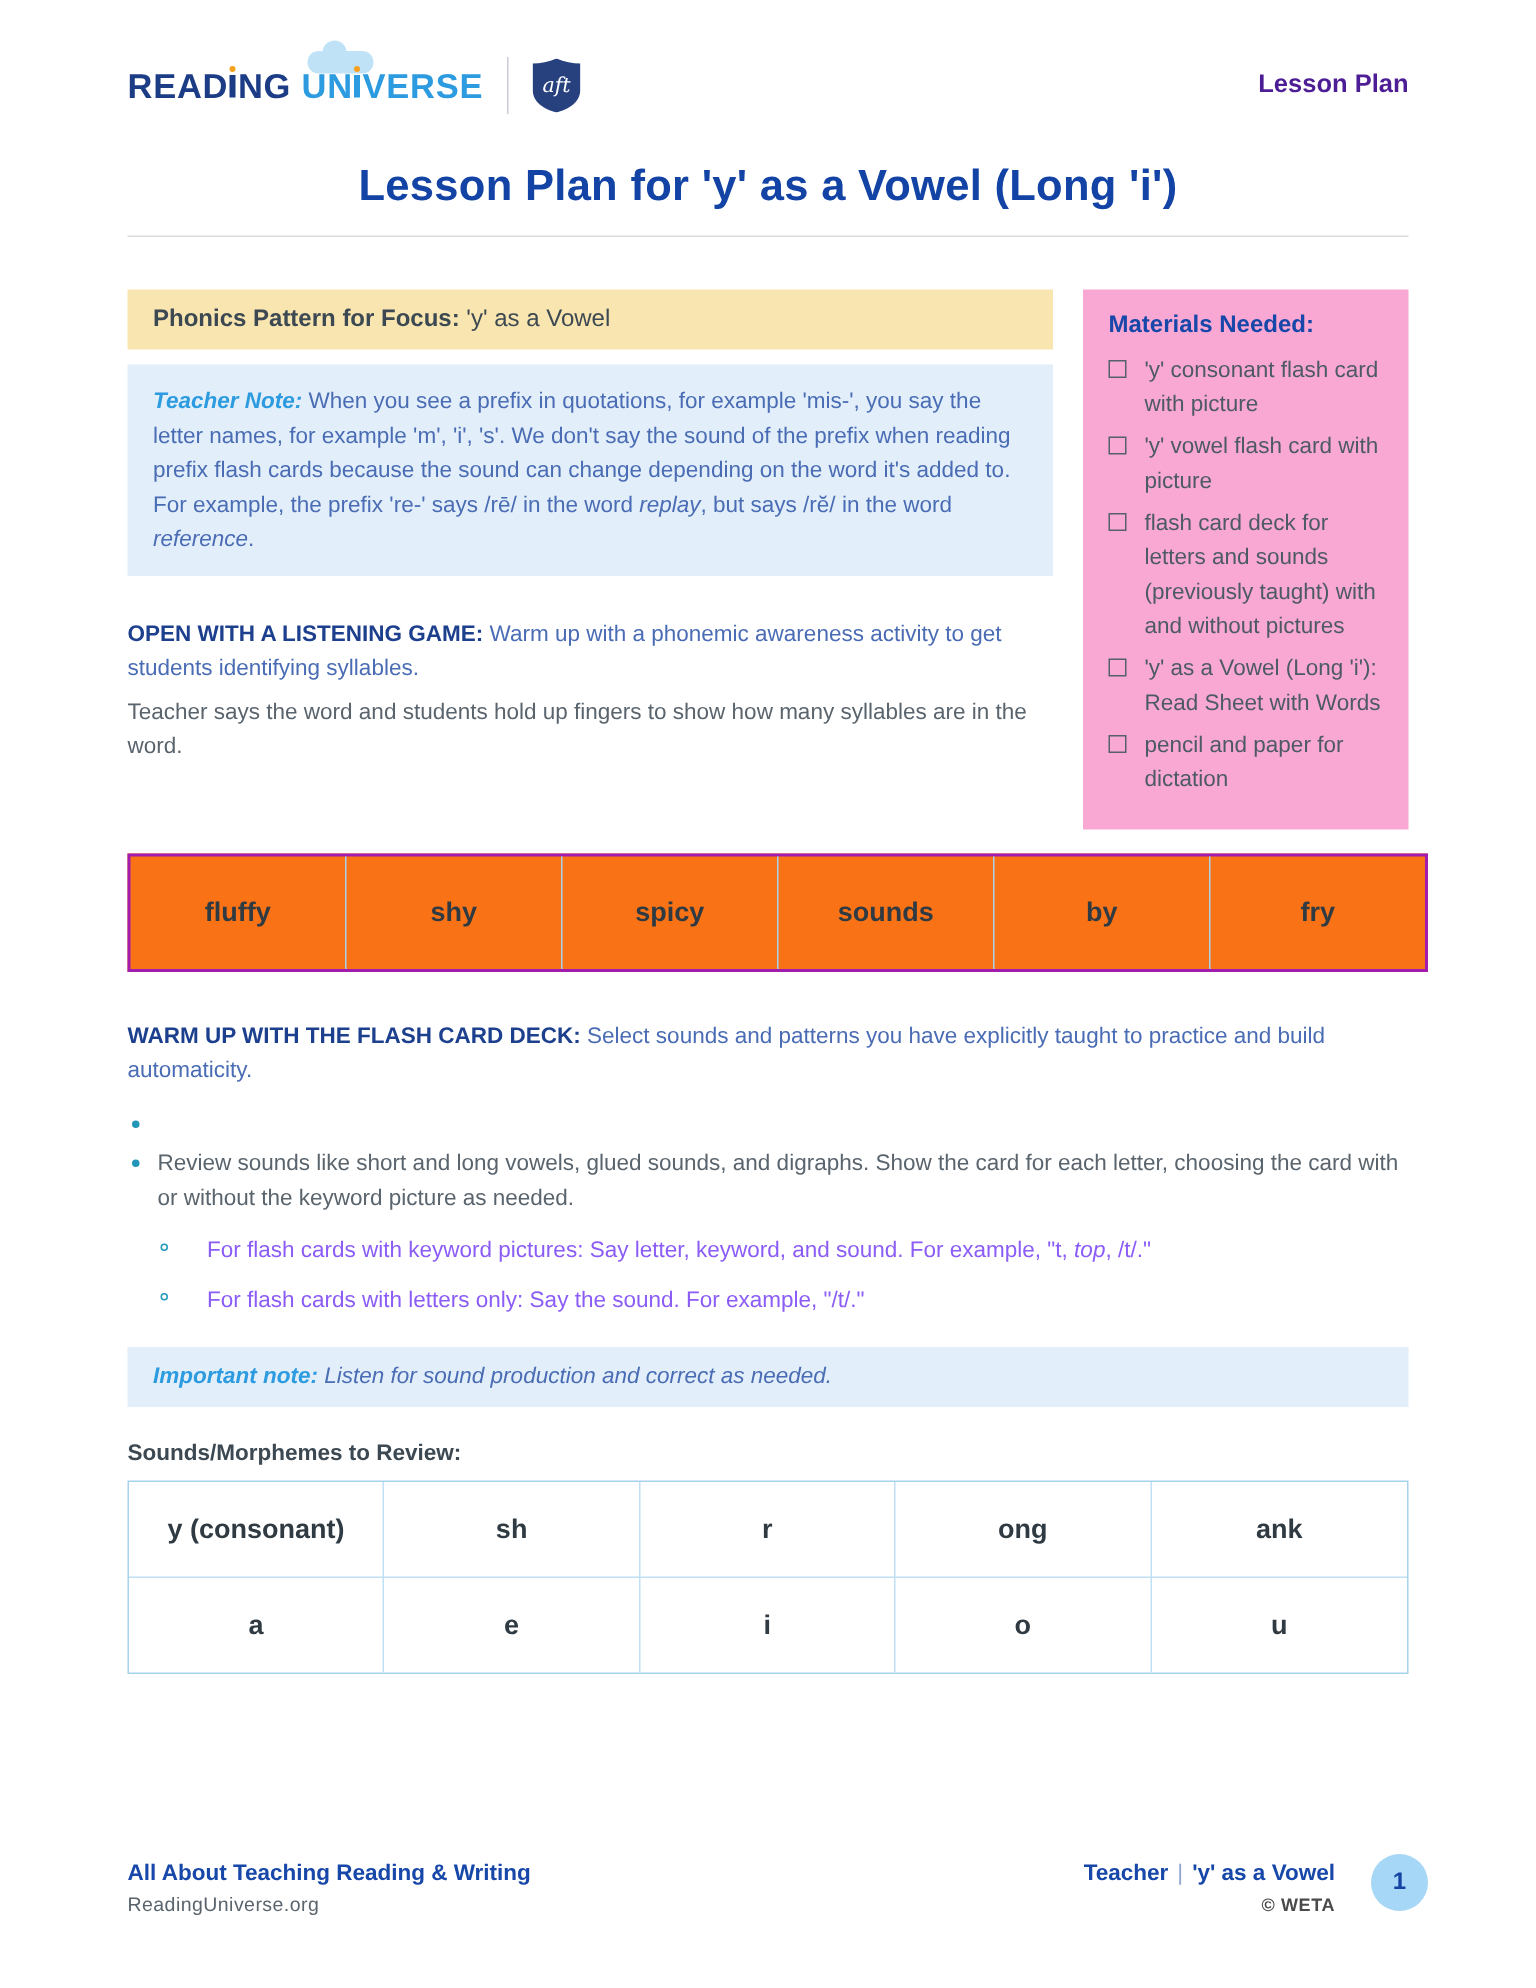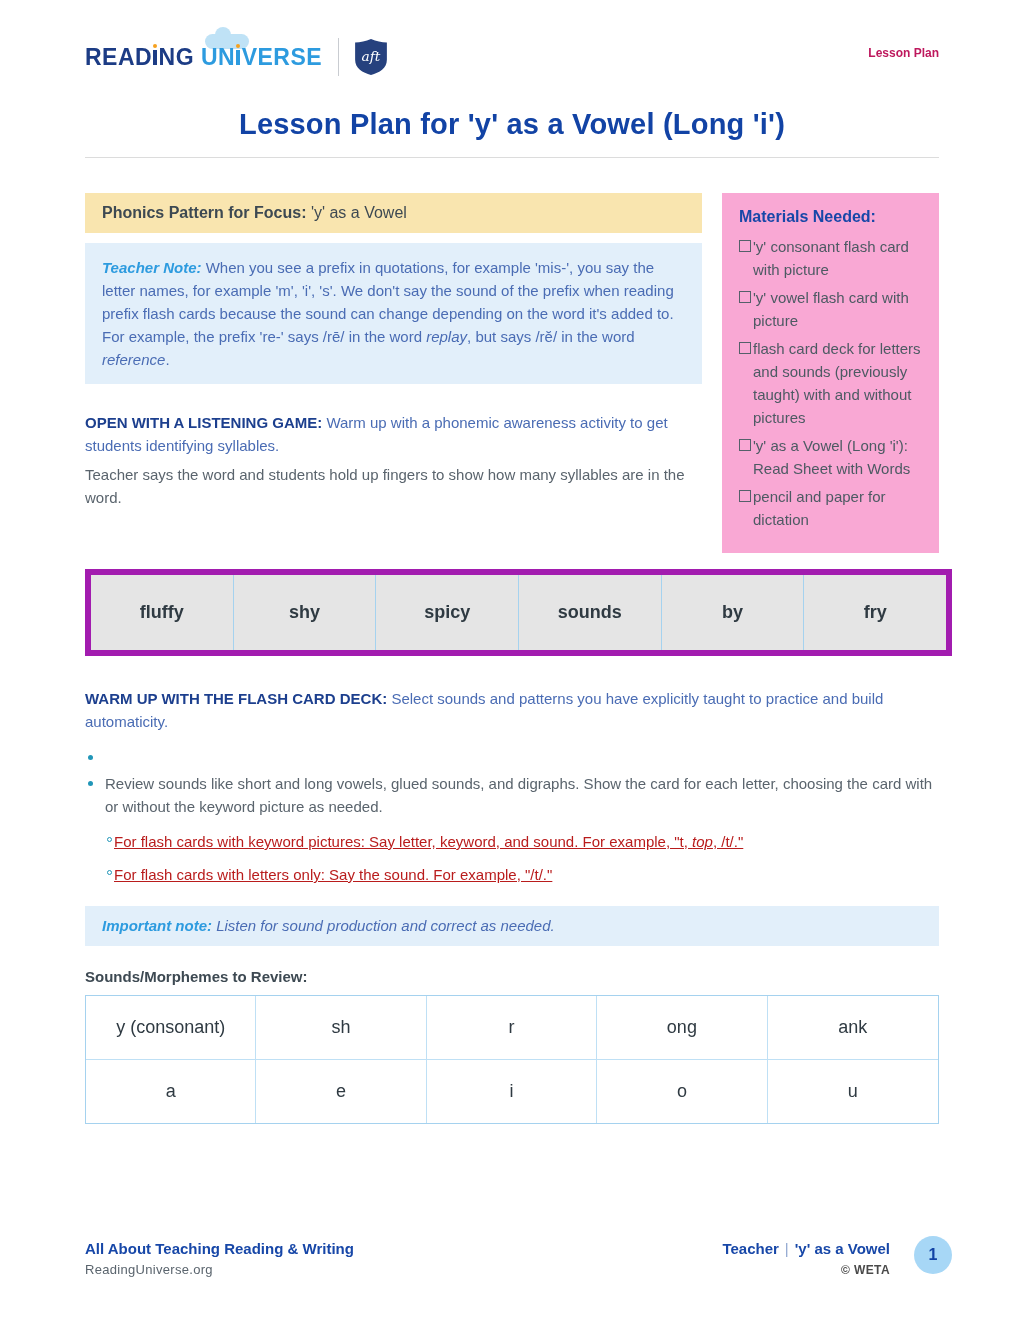--- a/index.html
+++ b/index.html
@@ -25,21 +25,21 @@
     content:""; position:absolute; left:10px; top:-7px; width:16px; height:16px;
     background:#bfe2f6; border-radius:50%;
   }
   .wm-part { position:relative; z-index:1; }
   .wm-reading { color:#1c3c85; }
   .wm-universe { color:#2d9bdf; }
   .brand-i { display:inline-block; position:relative; width:0.28em; height:0.98em; vertical-align:baseline; z-index:1; }
   .brand-i .stem { position:absolute; left:0.04em; bottom:0.01em; width:0.18em; height:0.66em; background:currentColor; }
   .brand-i .dot  { position:absolute; left:0.04em; bottom:0.76em; width:0.18em; height:0.18em; border-radius:50%; background:#f6a11e; }
   .header-divider { width:1px; height:38px; background:#c9ccd1; }
-  .doc-type { color:#be185d; font-weight:bold; font-size:12px; padding-top:8px; }
+  .doc-type { color:#4c1d95; font-weight:bold; font-size:17px; padding-top:8px; }
 
   
   .title {
     text-align:center; color:#1243a5; font-weight:bold; font-size:29px;
     margin-top:32px; letter-spacing:0.2px;
   }
   .title-rule { margin:16px 45px 0 45px; border:none; border-top:1px solid #dcdcdc; height:0; }
 
   
   .columns { display:flex; gap:20px; margin:35px 45px 0 45px; align-items:flex-start; }
@@ -59,64 +59,64 @@
   .em { font-style:italic; }
 
   .listening-game { margin-top:27px; font-size:15px; line-height:23px; }
   .sec-label { color:#1c3f8e; font-weight:bold; }
   .sec-lead { color:#4a6cb4; }
   .body-gray { color:#5a646d; }
   .listening-game p { margin-top:6px; }
 
   .materials-box { background:#f9a8d4; padding:15px 17px 17px 17px; }
   .materials-box h3 { color:#1747a8; font-size:16px; font-weight:bold; margin-bottom:9px; }
-  .material-item { display:flex; gap:2px; font-size:15px; line-height:23px; color:#4d5a63; margin-bottom:5px; }
+  .material-item { display:flex; gap:12px; font-size:15px; line-height:23px; color:#4d5a63; margin-bottom:5px; }
   .checkbox {
     flex:0 0 auto; width:12px; height:12px; border:1.6px solid #55606a;
     margin-top:5px; background:transparent;
   }
 
   
   .word-table {
-    display:flex; margin:16px 32px 0 45px; border:6px solid #a21caf; background:#e5e5e5;
+    display:flex; margin:16px 32px 0 45px; border:2px solid #a21caf; background:#f97316;
   }
   .word-cell {
     flex:1; text-align:center; padding:27px 4px; font-size:18px; font-weight:bold;
     color:#2f3a42; border-right:1px solid #a5d2ef;
   }
   .word-cell:last-child { border-right:none; }
 
   
   .warmup { margin:31px 45px 0 45px; font-size:15px; line-height:23px; }
   .bullets { margin-top:13px; }
   .bullet { display:flex; gap:12px; margin-bottom:12px; color:#5a646d; }
   .bullet .dot {
     flex:0 0 auto; width:5px; height:5px; border-radius:50%; background:#2196b8; margin-top:9px; margin-left:3px;
   }
   .sub-bullets { margin-top:2px; margin-left:20px; }
-  .sub-bullet { display:flex; gap:2px; margin-bottom:10px; color:#b91c1c;text-decoration:underline; }
+  .sub-bullet { display:flex; gap:26px; margin-bottom:10px; color:#8b5cf6; }
   .sub-bullet .ring {
     flex:0 0 auto; width:5px; height:5px; border:1.5px solid #2196b8; border-radius:50%;
     margin-top:7px; margin-left:2px; background:transparent;
   }
 
   .important-note {
     margin:20px 45px 0 45px; background:#e2effa; padding:9px 17px;
     font-size:15px; line-height:22px; font-style:italic; color:#4a6cb4;
   }
   .important-note .lbl { color:#2d9bdf; font-weight:bold; }
 
   .sounds-heading { margin:22px 45px 0 45px; font-size:15px; font-weight:bold; color:#3d4952; }
 
   .sounds-table {
     display:grid; grid-template-columns:repeat(5,1fr);
     margin:10px 45px 0 45px; border:1px solid #a5d2ef; background:#fff;
   }
   .sounds-cell {
-    text-align:center; padding:21px 4px; font-size:18px; font-weight:normal; color:#2f3a42;
+    text-align:center; padding:21px 4px; font-size:18px; font-weight:bold; color:#2f3a42;
     border-right:1px solid #bfe0f5; border-bottom:1px solid #bfe0f5;
   }
   .sounds-cell:nth-child(5n) { border-right:none; }
   .sounds-cell:nth-child(n+6) { border-bottom:none; }
 
   
   .footer-left { position:absolute; left:45px; bottom:48px; }
   .footer-tagline { color:#1747a8; font-weight:bold; font-size:15px; }
   .footer-url { color:#5a646d; font-size:13px; margin-top:5px; letter-spacing:0.3px; }
   .footer-right { position:absolute; right:94px; bottom:48px; text-align:right; }

